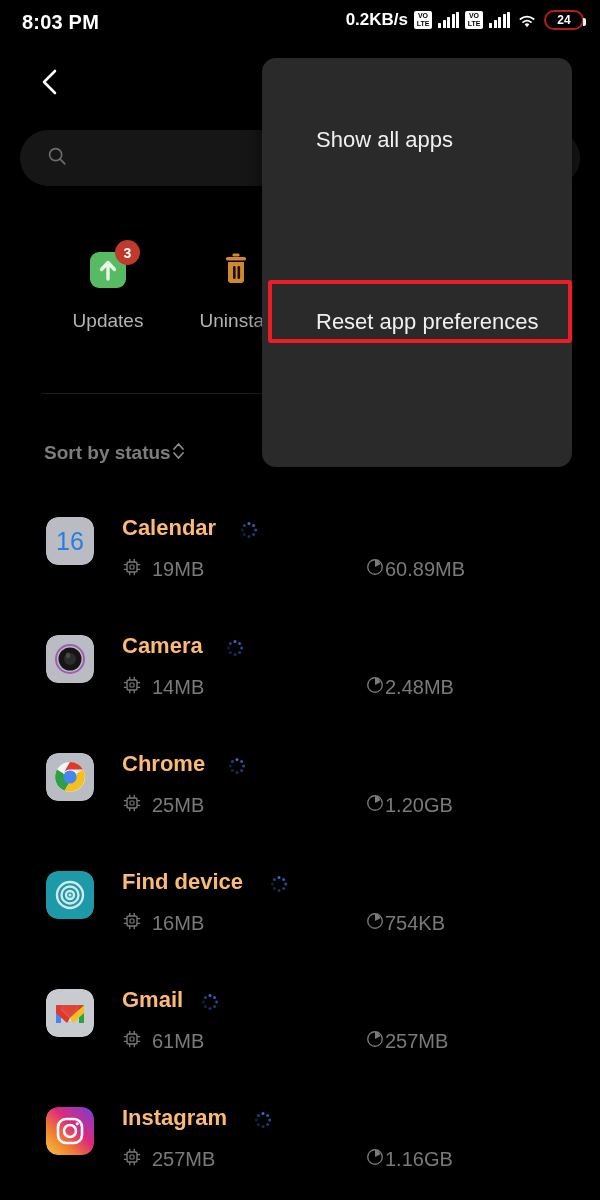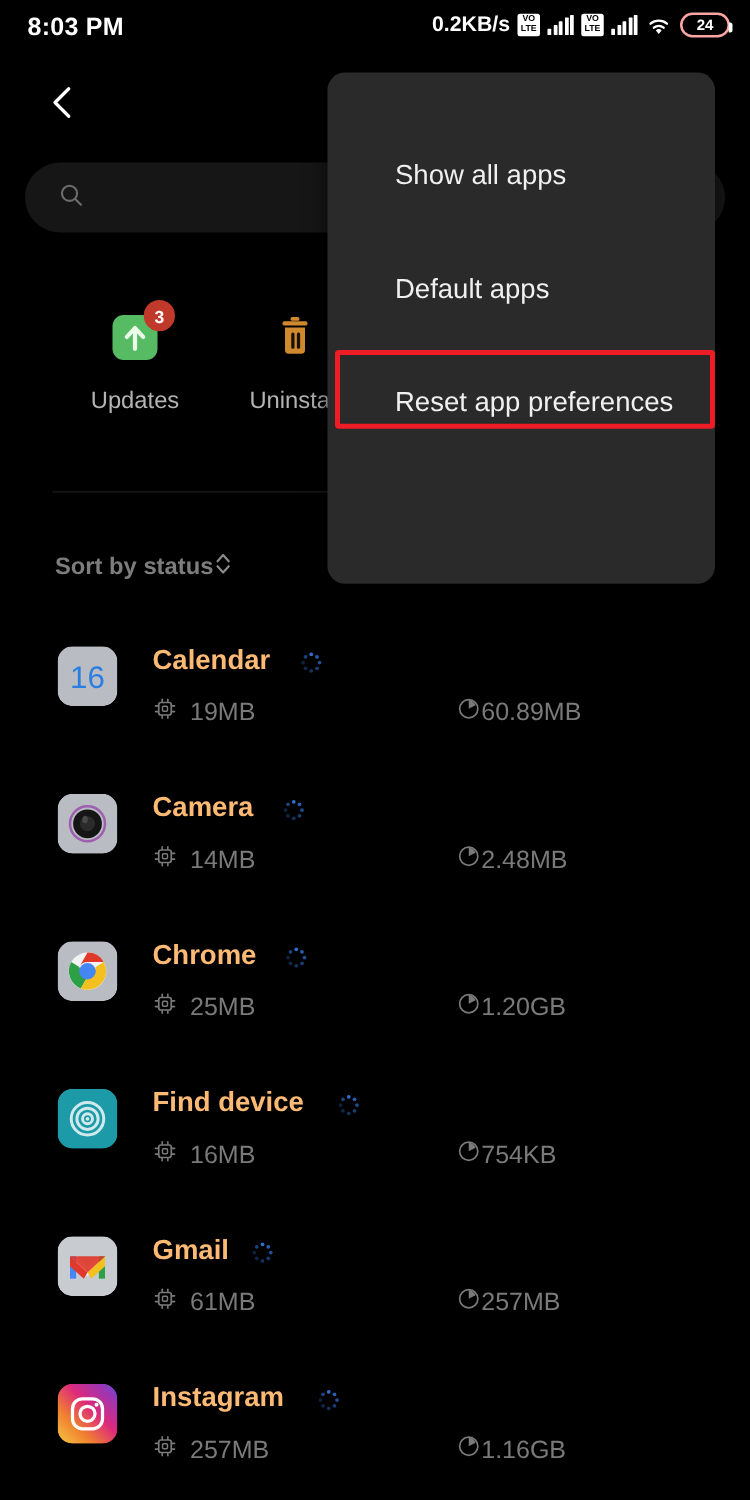--- a/index.html
+++ b/index.html
@@ -27,21 +27,21 @@
     border-radius:2px; font-size:7px; font-weight:bold; line-height:8px;
     display:flex; flex-direction:column; align-items:center; justify-content:center;
   }
   .bars { display:flex; align-items:flex-end; gap:1.5px; height:16px; }
   .bars i { display:block; width:3px; background:#fff; border-radius:.5px; }
   .bars i:nth-child(1){height:5px;} .bars i:nth-child(2){height:8px;}
   .bars i:nth-child(3){height:11px;} .bars i:nth-child(4){height:14px;}
   .bars i:nth-child(5){height:16px;}
   .wifi { width:22px; height:16px; position:relative; }
   .batt {
-    width:40px; height:20px; border:2px solid #fca5a5; border-radius:10px;
+    width:40px; height:20px; border:2px solid #b91c1c; border-radius:10px;
     display:flex; align-items:center; justify-content:center;
     color:#fff; font-size:12px; font-weight:bold; position:relative;
   }
   .batt::after{
     content:""; position:absolute; right:-4px; top:6px;
     width:3px; height:8px; background:#fff; border-radius:0 2px 2px 0;
   }
 
   
   .appbar { position:absolute; top:56px; left:0; width:600px; height:54px; }
@@ -557,18 +557,17 @@
           </svg>
         </span>
         <span>1.16GB</span>
       </div>
     </div>
 
   </div>
 
   <div class="menu">
     <div class="menu-item mi0">Show all apps</div>
-    <div class="menu-item mi1">Default apps</div>
     <div class="menu-item mi2">Reset app preferences</div>
   </div>
   <div class="highlight"></div>
 
 </div>
 
 </body></html>

